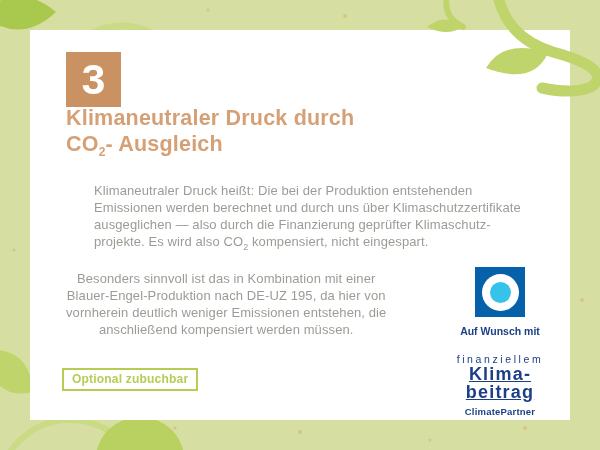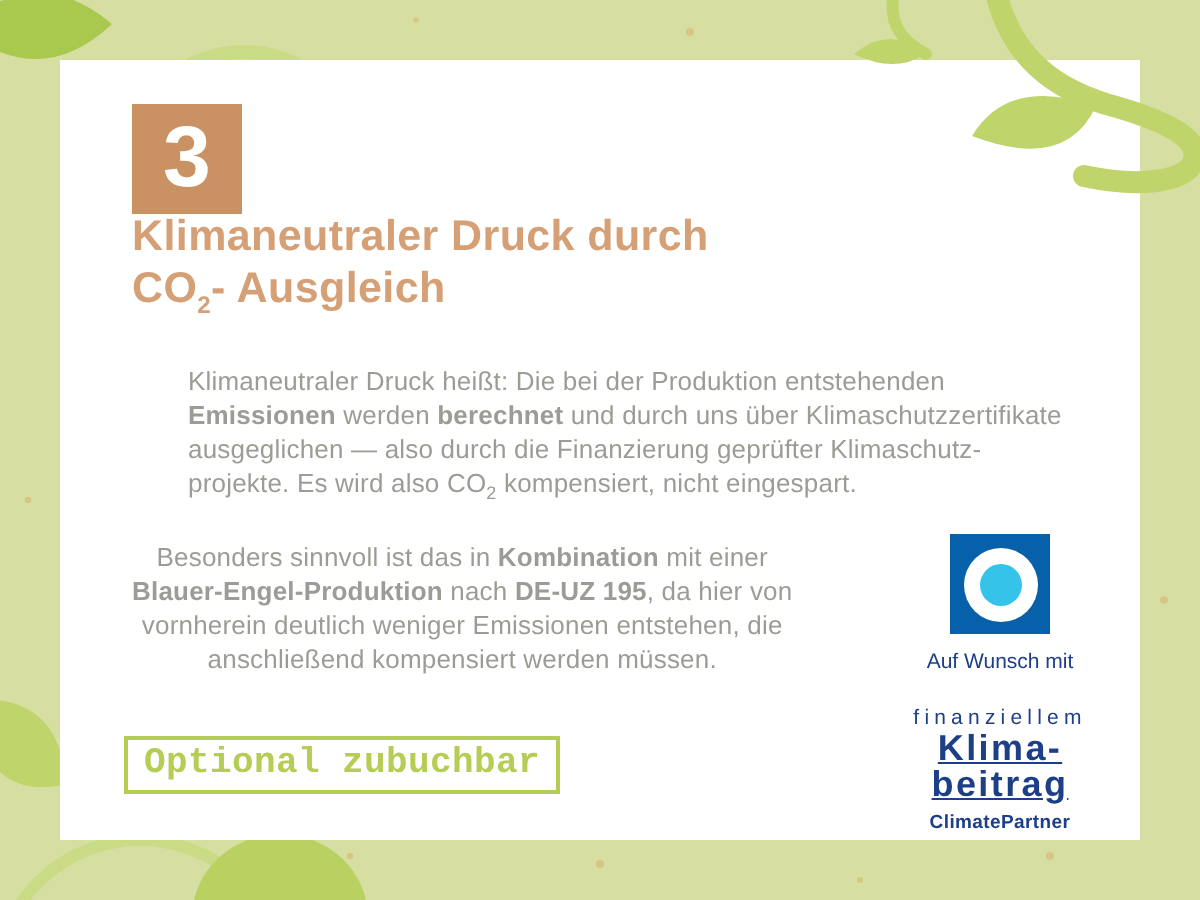--- a/index.html
+++ b/index.html
@@ -24,43 +24,43 @@
     position:absolute;left:36px;top:75px;margin:0;
     color:var(--accent_orange,#d6a076);
     font-size:21.5px;line-height:26px;font-weight:bold;letter-spacing:.2px;
   }
   h1.title sub{font-size:12px;line-height:0;}
   .body{
     position:absolute;left:36px;margin:0;
     color:var(--body_gray,#9c9c96);
     font-size:13px;line-height:17px;white-space:nowrap;letter-spacing:.1px;
   }
-  .body .b{font-weight:bold;}
+  .body .b{font-weight:normal;}
   .body sub{font-size:9px;line-height:0;}
   .p1{top:152px;margin-left:28px;}
   .p2{top:240px;text-align:center;}
   .badge{
     position:absolute;left:32px;top:338px;
     border:2px solid var(--badge_green,#b5cd55);
     color:var(--badge_green,#b5cd55);
-    font-weight:bold;font-size:18px;padding:2px 8px 3px;letter-spacing:.2px;font-family:Liberation Mono, monospace;
+    font-weight:bold;font-size:12px;padding:2px 8px 3px;letter-spacing:.2px;
   }
   .logo{
     position:absolute;left:390px;top:237px;width:160px;text-align:center;
     color:var(--logo_navy,#1c3f87);
   }
   .logo-mark{
     width:50px;height:50px;margin:0 auto;
     background:var(--logo_blue,#0760aa);
     display:flex;align-items:center;justify-content:center;
   }
   .ring{width:37px;height:37px;background:#ffffff;border-radius:50%;
     display:flex;align-items:center;justify-content:center;}
   .dot{width:21px;height:21px;background:var(--logo_cyan,#35c3ea);border-radius:50%;}
-  .lt1{font-weight:normal;font-size:10.5px;margin-top:8px;}
+  .lt1{font-weight:bold;font-size:10.5px;margin-top:8px;}
   .lt2{font-size:10.5px;letter-spacing:2.6px;margin-top:16px;}
   .lbig{font-weight:bold;font-size:18px;line-height:18px;margin-top:0;letter-spacing:1.2px;text-decoration:underline;}
   .lbrand{font-weight:bold;font-size:9.5px;margin-top:5px;letter-spacing:.2px;}
   
   .sh-leafdark{fill:var(--leaf_dark,#a9c84e);}
   .sh-vine{fill:var(--vine,#bfd56c);}
   .sh-vine-stroke{fill:none;stroke:var(--vine,#bfd56c);stroke-linecap:round;}
   .sh-outline{fill:none;stroke:var(--outline,#c9db85);}
   .sh-blob{fill:var(--blob,#b9d160);}
   .sh-speck{fill:var(--speckle,#dba763);opacity:.45;}

